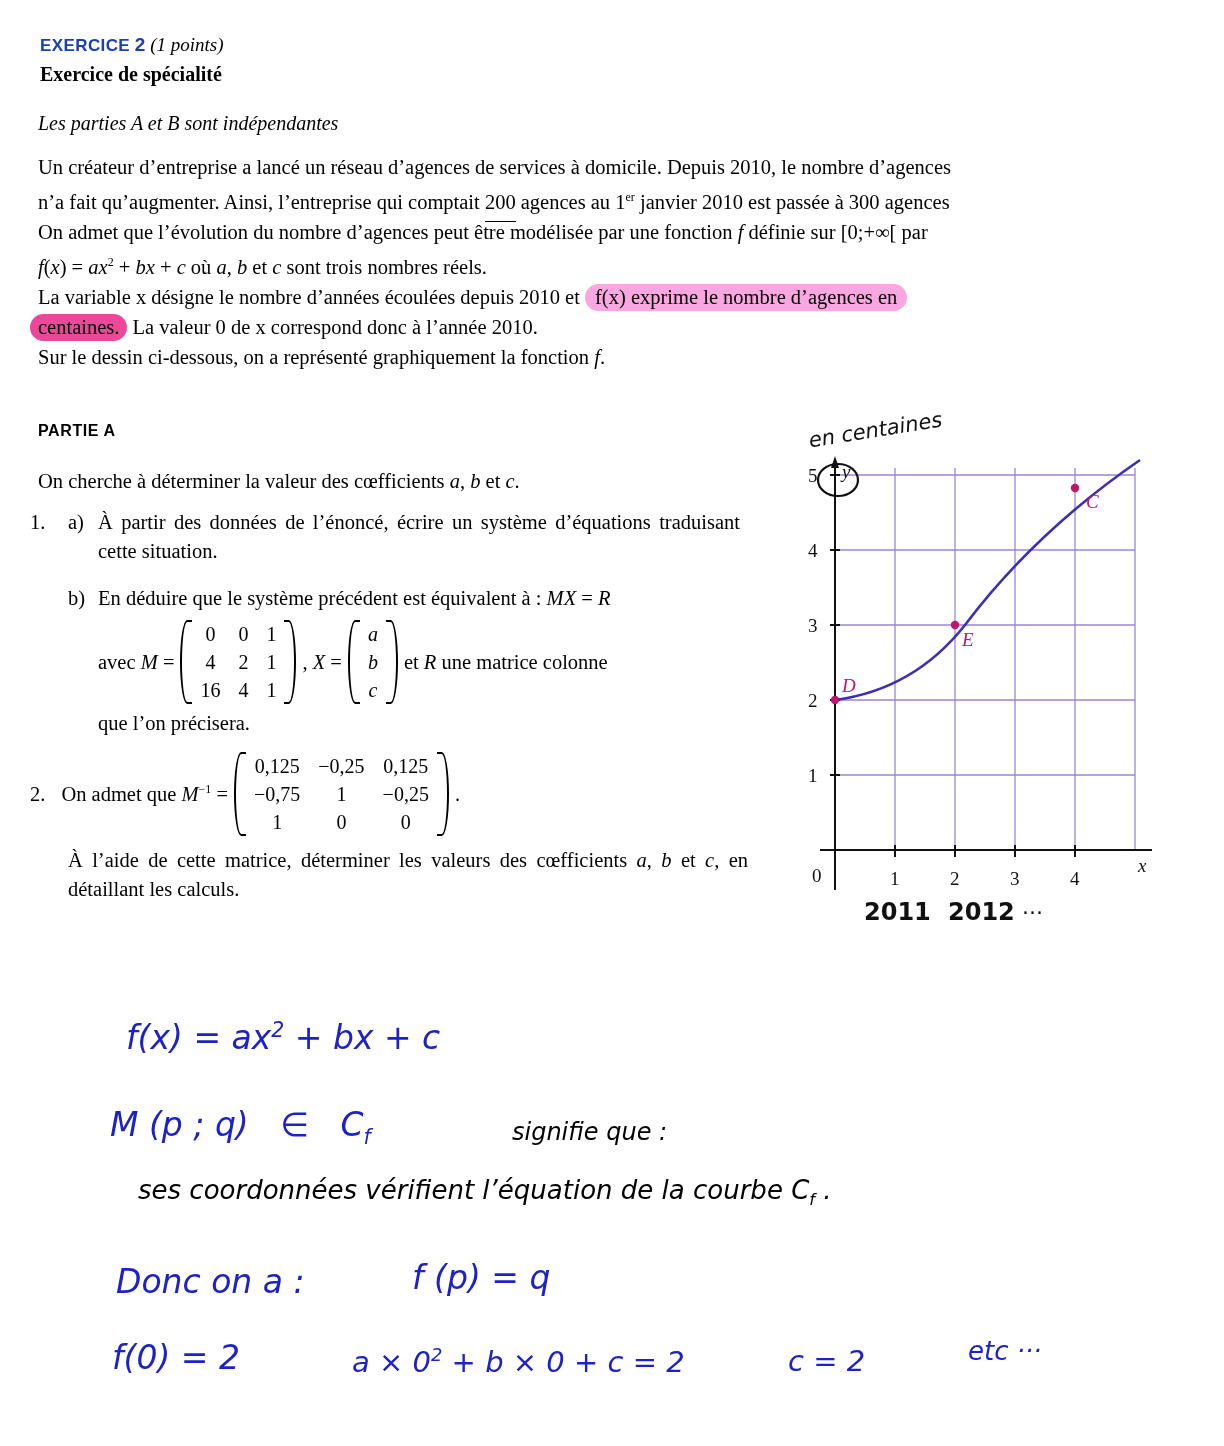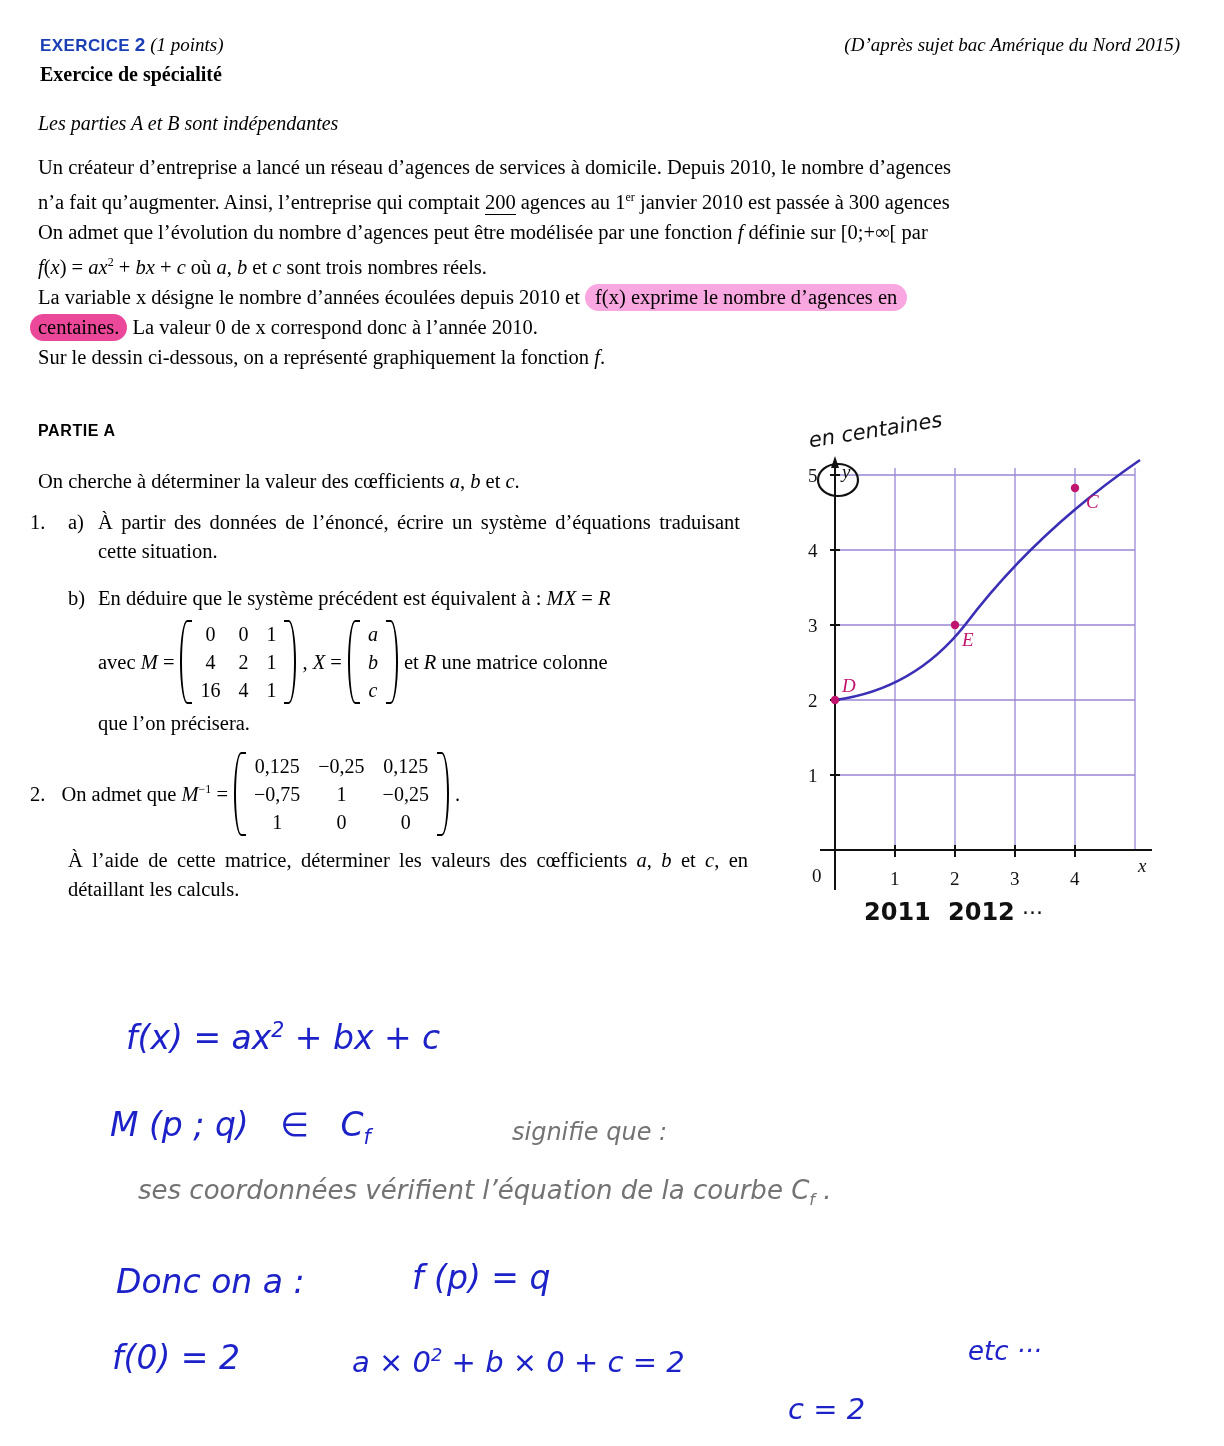--- a/index.html
+++ b/index.html
@@ -65,21 +65,21 @@
     left: 38px; top: 152px;
     width: 1118px;
     font-size: 20.5px;
     line-height: 30px;
     text-align: justify;
   }
   .intro div { white-space: nowrap; }
   sup.er { font-size: 12px; vertical-align: super; }
   .u200 {
     border-bottom: 1.6px solid #000;
-    padding-bottom: 1px;
+    padding-bottom: 8px;
   }
   .u2014 {
     border-bottom: 1.6px solid #000;
     padding-bottom: 1px;
   }
   .hl-pink {
     background: #f9a7e0;
     border-radius: 14px;
     padding: 2px 10px 3px 10px;
   }
@@ -156,36 +156,35 @@
     color: #111;
   }
   
   .hand {
     position: absolute;
     font-family: "DejaVu Sans", sans-serif;
     font-style: italic;
     white-space: nowrap;
   }
   .hand-blue { color: #1d22c8; }
-  .hand-red  { color: #737373; }
+  .hand-red  { color: #000000; }
   .big { font-size: 33px; }
   .med { font-size: 27px; }
   sub.s { font-size: .62em; vertical-align: sub; }
   sup.s { font-size: .62em; vertical-align: super; }
 </style>
 </head>
 <body>
 
 <div class="page">
 
   <div class="hdr-line1">
     <span class="ex-label">EXERCICE</span>
     <span class="ex-num">2</span>
     <span class="pts">(1 points)</span>
-    <span class="src">(D’après sujet bac Amérique du Nord 2015)</span>
   </div>
   <div class="hdr-line2">Exercice de spécialité</div>
   <div class="hdr-line3">Les parties A et B sont indépendantes</div>
 
   <div class="intro">
     <div>Un créateur d’entreprise a lancé un réseau d’agences de services à domicile. Depuis 2010, le nombre d’agences</div>
     <div>
       <span>n’a fait qu’augmenter. Ainsi, l’entreprise qui comptait </span><span class="u200">200</span><span> agences au 1</span><sup class="er">er</sup><span> janvier 2010 est passée à 300 agences</span>
     </div>
     <div>
@@ -387,16 +386,16 @@
     ses coordonnées vérifient l’équation de la courbe C<sub class="s">f</sub> .
   </div>
 
   <div class="hand hand-blue big" style="left:116px; top:1262px;">Donc on a :</div>
   <div class="hand hand-blue big" style="left:412px; top:1258px;">f (p) = q</div>
 
   <div class="hand hand-blue big" style="left:112px; top:1338px;">f(0) = 2</div>
   <div class="hand hand-blue big" style="left:352px; top:1344px; font-size:29px;">
     a × 0<sup class="s">2</sup> + b × 0 + c = 2
   </div>
-  <div class="hand hand-blue big" style="left:788px; top:1344px; font-size:29px;margin-top:48px;">c = 2</div>
+  <div class="hand hand-blue big" style="left:788px; top:1344px; font-size:29px;">c = 2</div>
   <div class="hand hand-blue" style="left:968px; top:1336px; font-size:26px;">etc ···</div>
 
 </div>
 
 </body></html>

